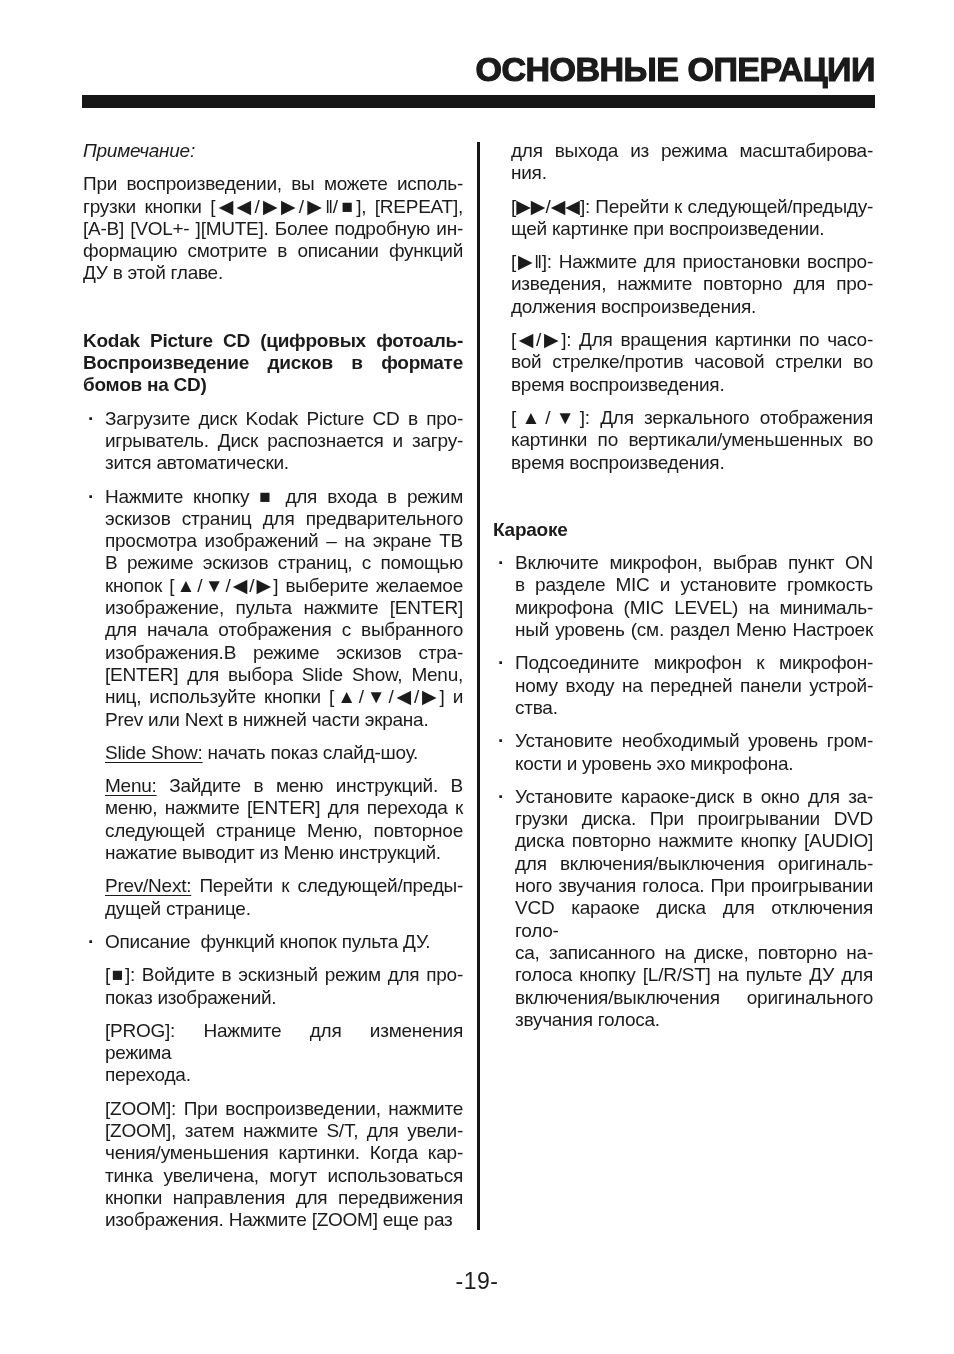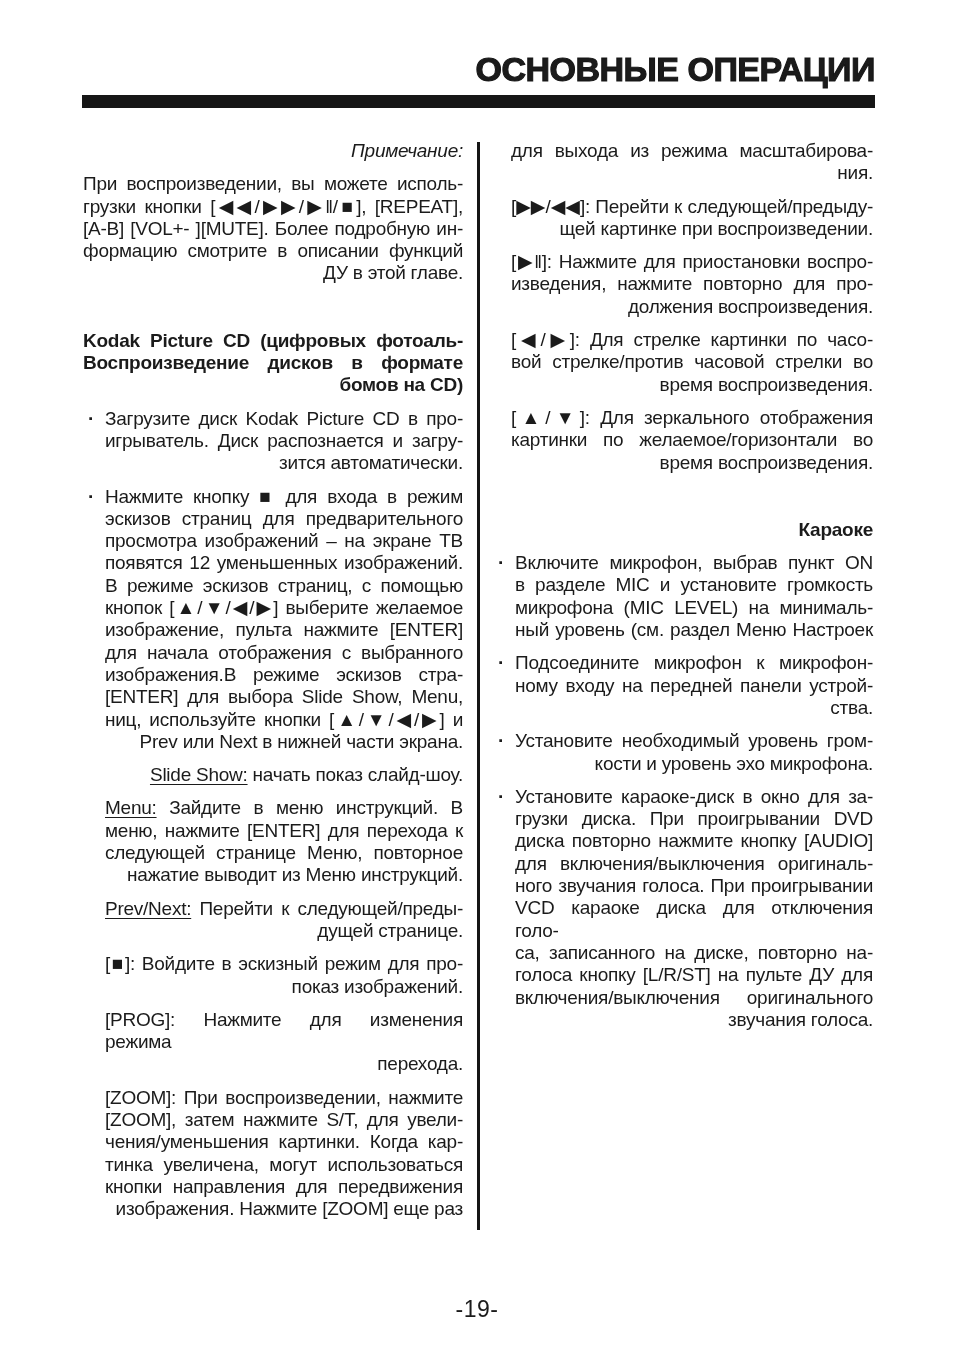--- a/index.html
+++ b/index.html
@@ -43,24 +43,24 @@
   .heading { font-weight:bold; }
   .sub { margin-left:22px; }
   .col-right .sub { margin-left:18px; }
   .bullet { position:relative; padding-left:22px; }
   .bullet::before {
     content:'\00B7';
     position:absolute; left:5px; top:0;
     font-weight:700;
   }
   .line.j { text-align:justify; text-align-last:justify; }
-  .line.last { text-align:right; white-space:pre; }
+  .line.last { text-align:left; white-space:pre; }
   .lead { text-decoration:underline; text-underline-offset:3px; }
   .pageno {
-    position:absolute; top:1296px; left:0; width:954px;
+    position:absolute; top:1268px; left:0; width:954px;
     text-align:center;
     font-size:23px; letter-spacing:0.5px;
   }
 </style>
 </head>
 <body>
 
 <div class="page">
   <div class="title">ОСНОВНЫЕ ОПЕРАЦИИ</div>
   <div class="rule"></div>
@@ -83,21 +83,20 @@
         </div>
         <div class="block bullet">
           <div class="line j">Загрузите диск Kodak Picture CD в про-</div>
           <div class="line j">игрыватель. Диск распознается и загру-</div>
           <div class="line last">зится автоматически.</div>
         </div>
         <div class="block bullet">
           <div class="line j">Нажмите кнопку ■ для входа в режим</div>
           <div class="line j">эскизов страниц для предварительного</div>
           <div class="line j">просмотра изображений – на экране ТВ</div>
-          <div class="line j">появятся 12 уменьшенных изображений.</div>
           <div class="line j">В режиме эскизов страниц, с помощью</div>
           <div class="line j">кнопок [▲/▼/◀/▶] выберите желаемое</div>
           <div class="line j">изображение, пульта нажмите [ENTER]</div>
           <div class="line j">для начала отображения с выбранного</div>
           <div class="line j">изображения.В режиме эскизов стра-</div>
           <div class="line j">[ENTER] для выбора Slide Show, Menu,</div>
           <div class="line j">ниц, используйте кнопки [▲/▼/◀/▶] и</div>
           <div class="line last">Prev или Next в нижней части экрана.</div>
         </div>
         <div class="block sub">
@@ -105,20 +104,23 @@
         </div>
         <div class="block sub">
           <div class="line j"><span class="lead">Menu:</span> Зайдите в меню инструкций. В</div>
           <div class="line j">меню, нажмите [ENTER] для перехода к</div>
           <div class="line j">следующей странице Меню, повторное</div>
           <div class="line last">нажатие выводит из Меню инструкций.</div>
         </div>
         <div class="block sub">
           <div class="line j"><span class="lead">Prev/Next:</span> Перейти к следующей/преды-</div>
           <div class="line last">дущей странице.</div>
+        </div>
+        <div class="block bullet">
+          <div class="line last">Описание  функций кнопок пульта ДУ.</div>
         </div>
         <div class="block sub">
           <div class="line j">[■]: Войдите в эскизный режим для про-</div>
           <div class="line last">показ изображений.</div>
         </div>
         <div class="block sub">
           <div class="line j">[PROG]: Нажмите для изменения режима</div>
           <div class="line last">перехода.</div>
         </div>
         <div class="block sub">
@@ -139,27 +141,27 @@
         <div class="block sub">
           <div class="line j">[▶▶/◀◀]: Перейти к следующей/предыду-</div>
           <div class="line last">щей картинке при воспроизведении.</div>
         </div>
         <div class="block sub">
           <div class="line j">[▶‖]: Нажмите для приостановки воспро-</div>
           <div class="line j">изведения, нажмите повторно для про-</div>
           <div class="line last">должения воспроизведения.</div>
         </div>
         <div class="block sub">
-          <div class="line j">[◀/▶]: Для стрелке картинки по часо-</div>
+          <div class="line j">[◀/▶]: Для вращения картинки по часо-</div>
           <div class="line j">вой стрелке/против часовой стрелки во</div>
           <div class="line last">время воспроизведения.</div>
         </div>
         <div class="block sub">
           <div class="line j">[▲/▼]: Для зеркального отображения</div>
-          <div class="line j">картинки по желаемое/горизонтали во</div>
+          <div class="line j">картинки по вертикали/уменьшенных во</div>
           <div class="line last">время воспроизведения.</div>
         </div>
         <div class="block heading gap-lg">
           <div class="line last">Караоке</div>
         </div>
         <div class="block bullet">
           <div class="line j">Включите микрофон, выбрав пункт ON</div>
           <div class="line j">в разделе MIC и установите громкость</div>
           <div class="line j">микрофона (MIC LEVEL) на минималь-</div>
           <div class="line j">ный уровень (см. раздел Меню Настроек</div>

